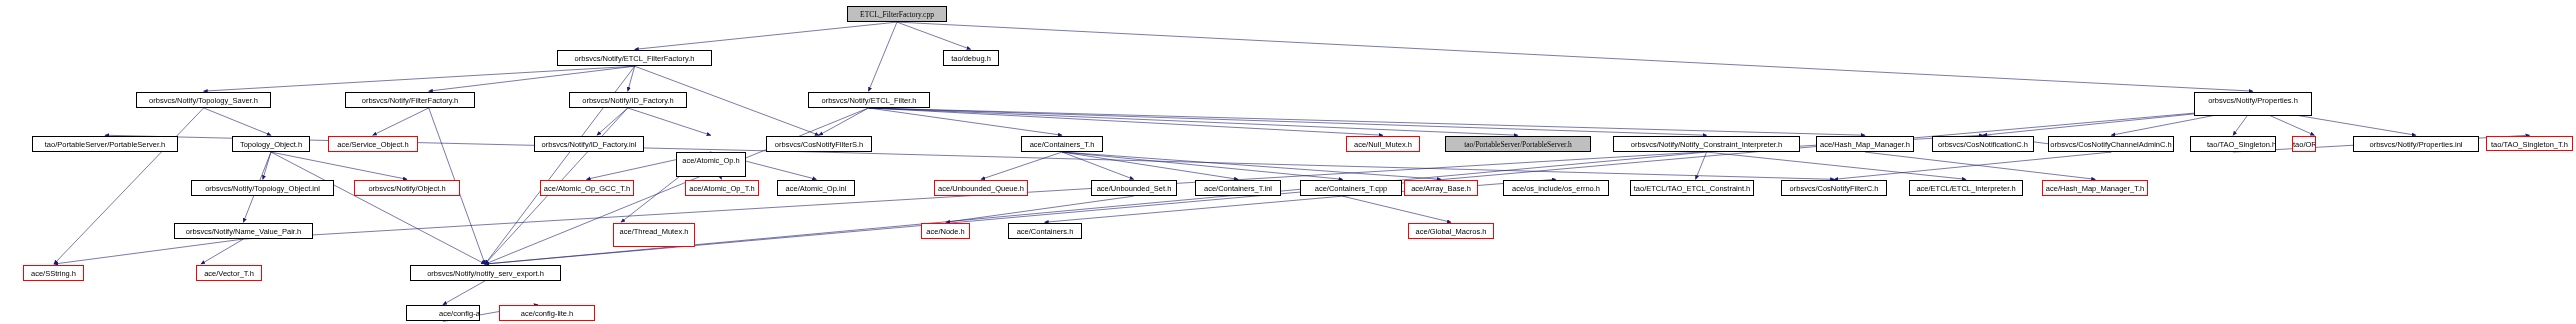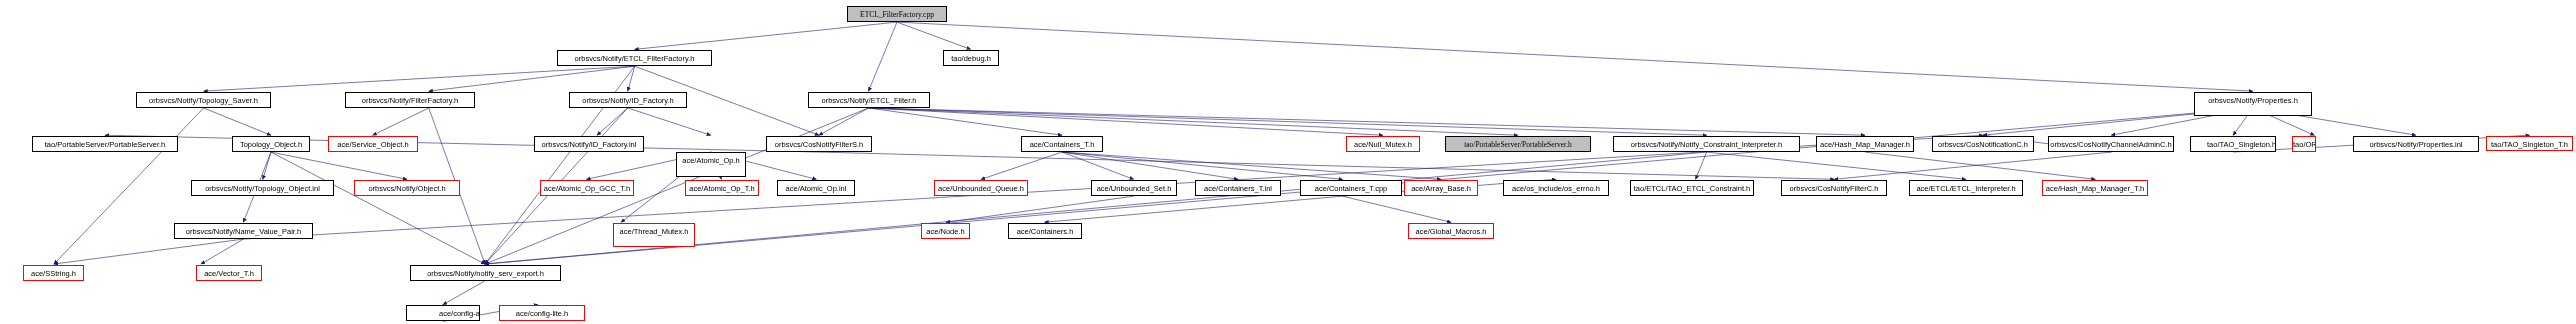--- a/index.html
+++ b/index.html
@@ -160,16 +160,16 @@
       <div class="node red" title="ace/Hash_Map_Manager_T.h" style="left: 2042px; top: 180px; width: 106px; height: 16.2px;">ace/Hash_Map_Manager_T.h</div>
       <div class="node" title="orbsvcs/Notify/Name_Value_Pair.h" style="left: 174px; top: 223px; width: 139px; height: 16.2px;">orbsvcs/Notify/Name_Value_Pair.h</div>
       <div class="node red" title="ace/Thread_Mutex.h" style="left: 613px; top: 223px; width: 82px; height: 24px;">ace/Thread_Mutex.h</div>
       <div class="node red" title="ace/Node.h" style="left: 921px; top: 223px; width: 49px; height: 16.2px;">ace/Node.h</div>
       <div class="node" title="ace/Containers.h" style="left: 1008px; top: 223px; width: 74px; height: 16.2px;">ace/Containers.h</div>
       <div class="node red" title="ace/Global_Macros.h" style="left: 1408px; top: 223px; width: 86px; height: 16.2px;">ace/Global_Macros.h</div>
       <div class="node red" title="ace/SString.h" style="left: 23px; top: 265px; width: 61px; height: 16.2px;">ace/SString.h</div>
       <div class="node red" title="ace/Vector_T.h" style="left: 168px; top: 265px; width: 66px; height: 16.2px; margin-left: 28px;">ace/Vector_T.h</div>
       <div class="node" title="orbsvcs/Notify/notify_serv_export.h" style="left: 410px; top: 265px; width: 151px; height: 16.2px;">orbsvcs/Notify/notify_serv_export.h</div>
       <div class="node" title="ace/config-all.h" style="left: 406px; top: 305px; width: 74px; height: 16.2px; padding-left: 32px;">ace/config-all.h</div>
-      <div class="node red" title="ace/config-lite.h" style="left: 499px; top: 305px; width: 86px; height: 16.2px;">ace/config-lite.h</div>
+      <div class="node red" title="ace/config-lite.h" style="left: 499px; top: 305px; width: 96px; height: 16.2px;">ace/config-lite.h</div>
     </div>
 </div>
 
 
 </body></html>

